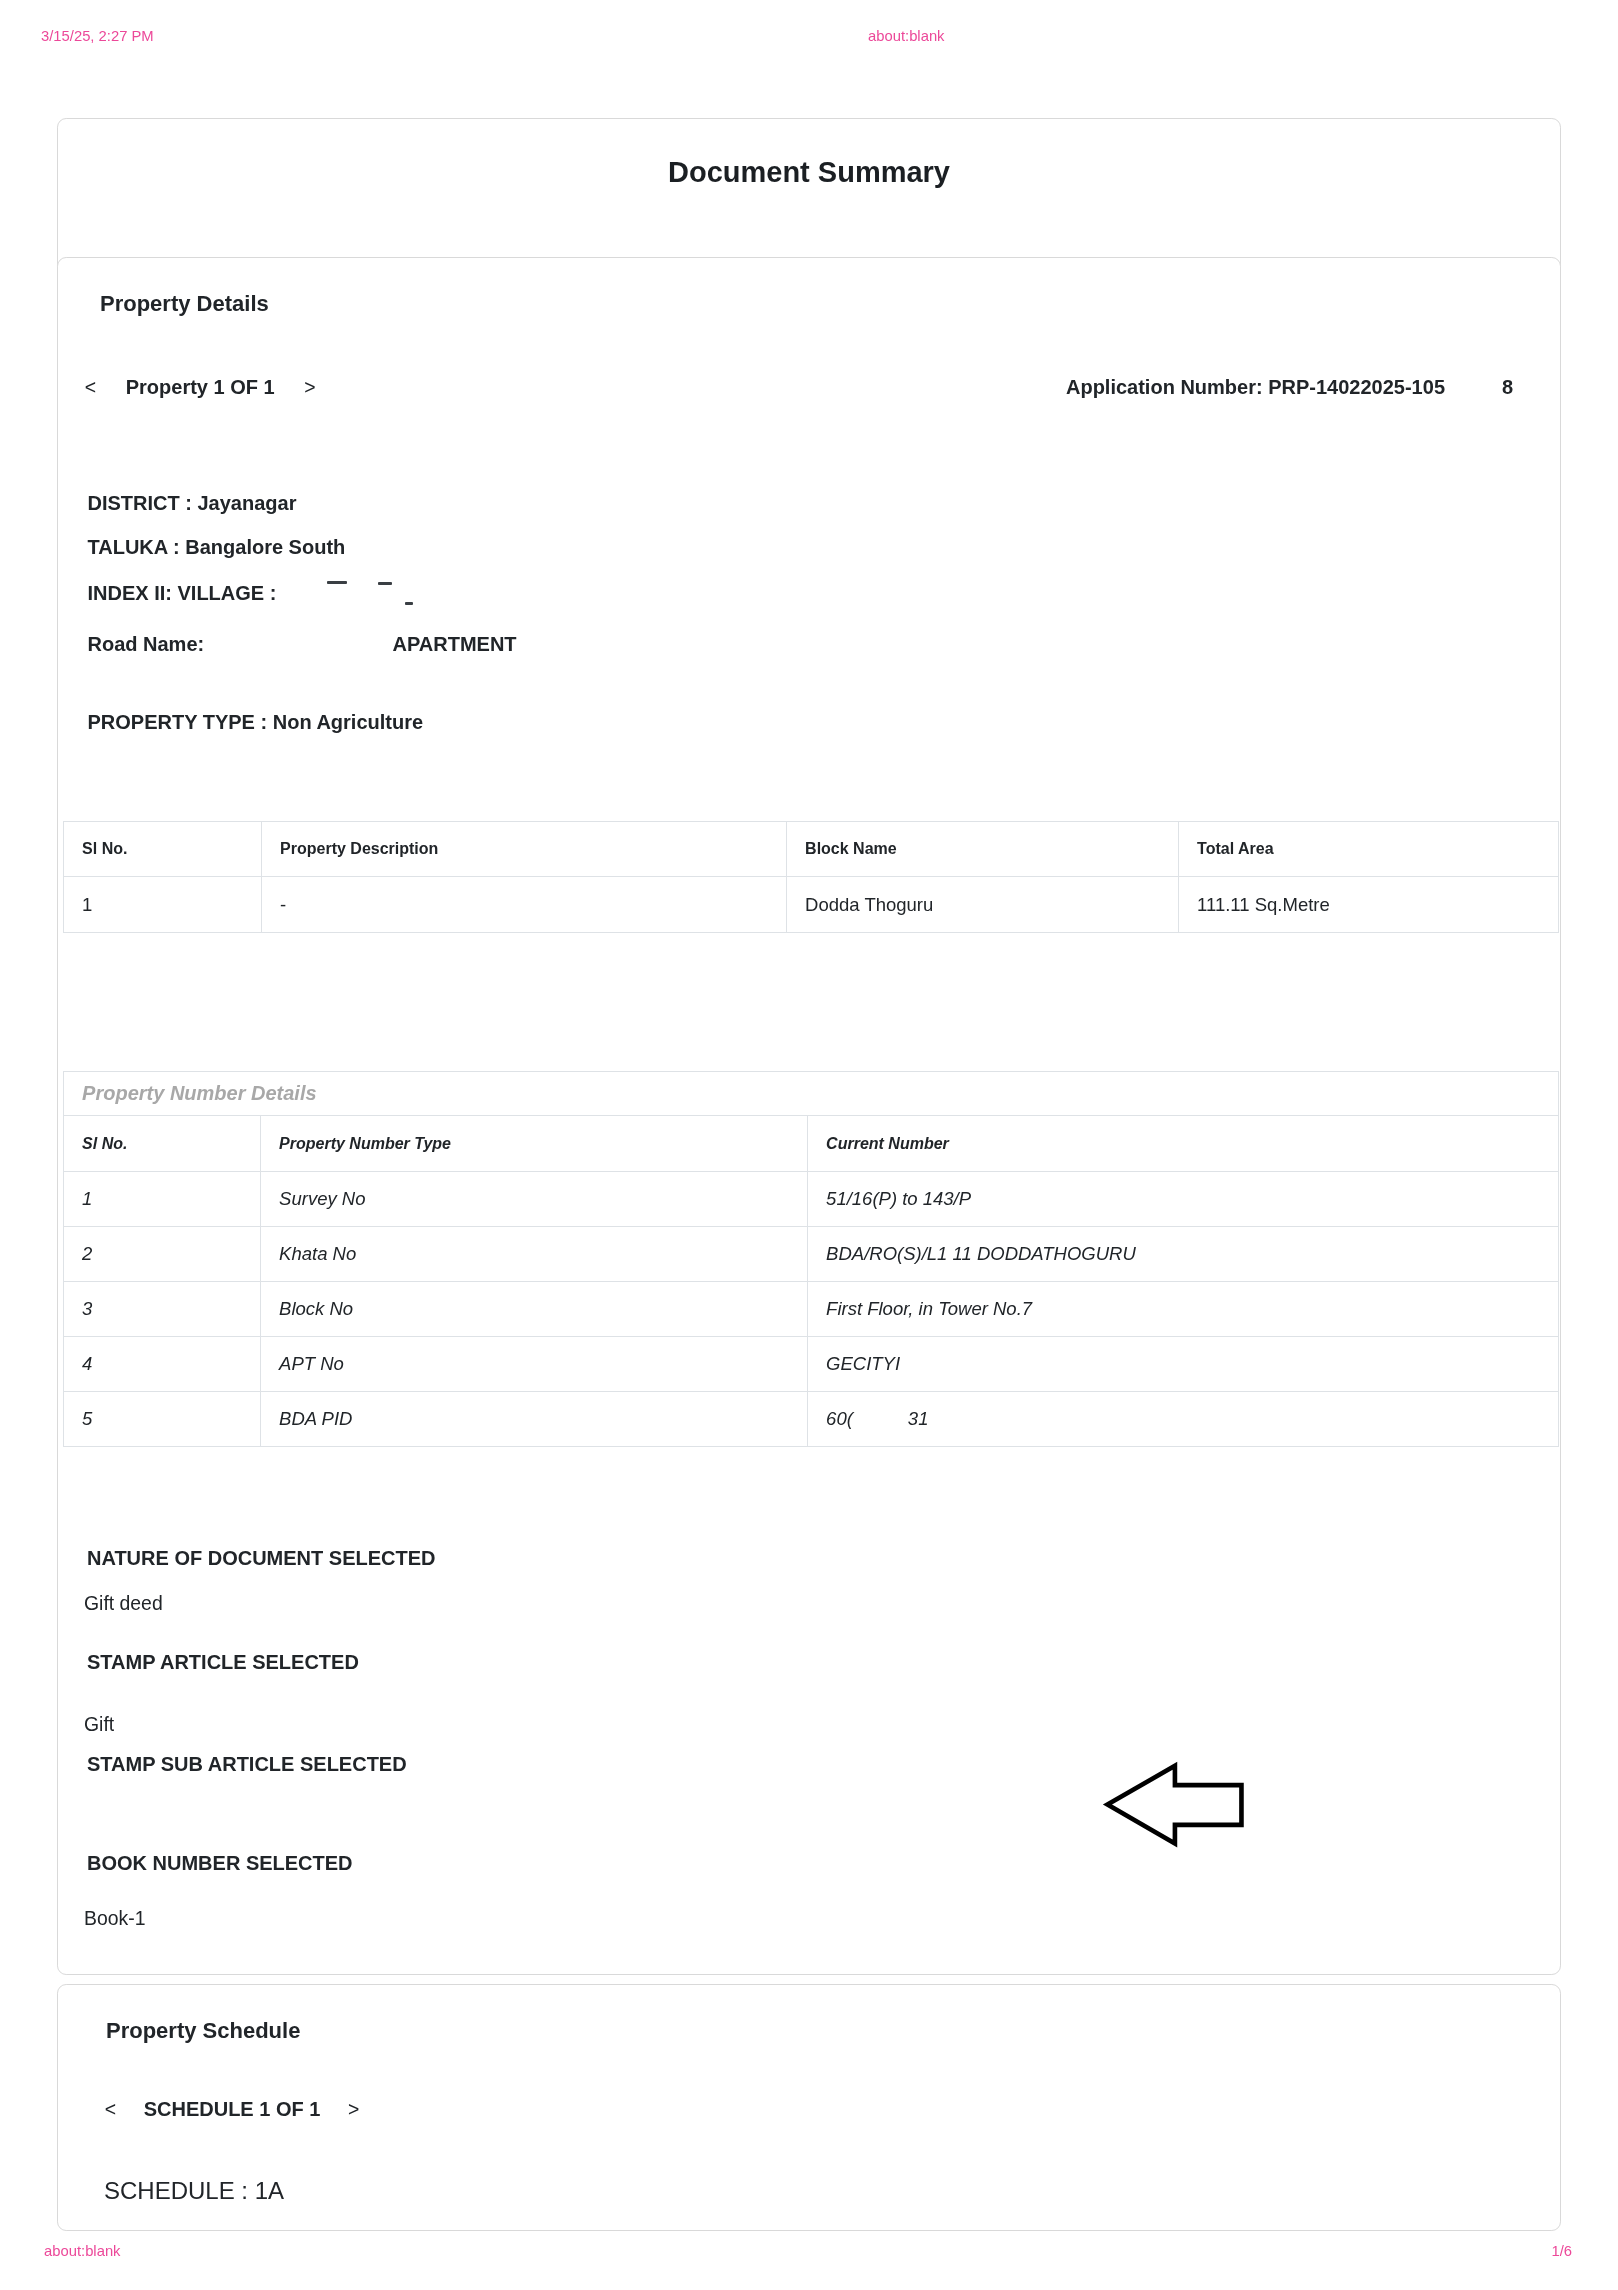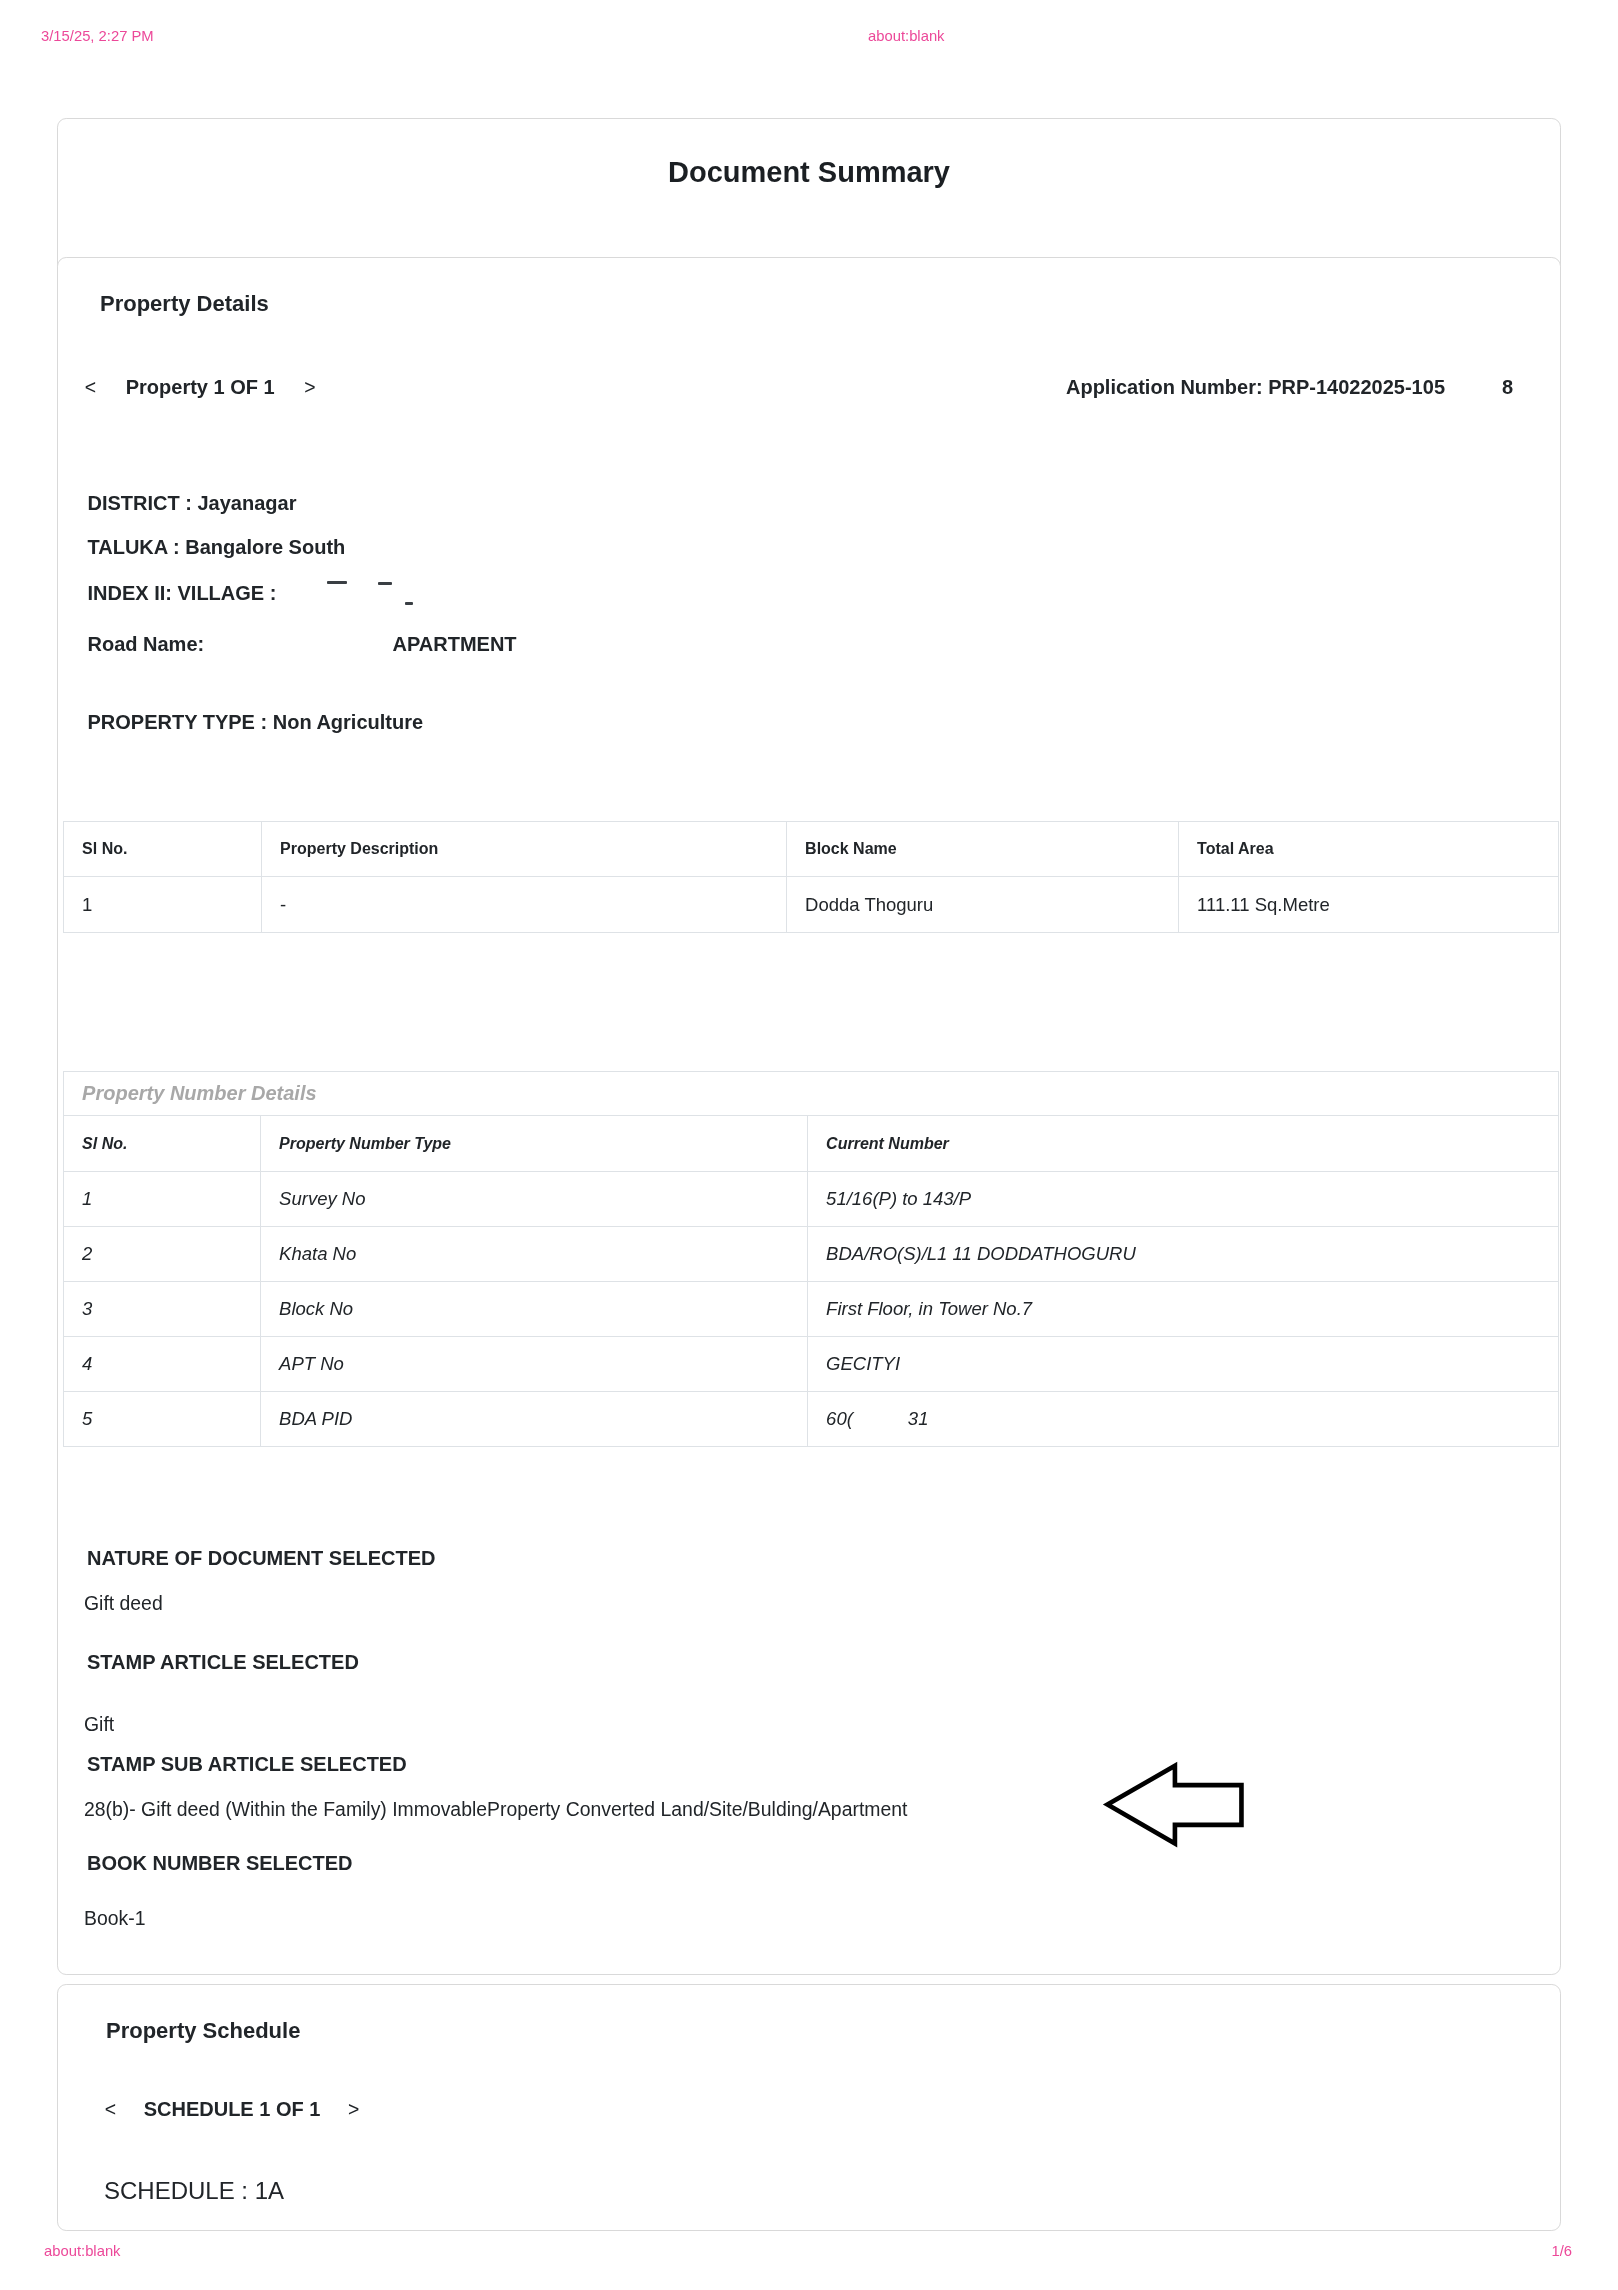--- a/index.html
+++ b/index.html
@@ -163,21 +163,20 @@
   </tbody>
     </table>
 
   <div class="abs sel-label" style="left:29px;top:1289px;">NATURE OF DOCUMENT SELECTED</div>
   <div class="abs sel-value" style="left:26px;top:1334px;">Gift deed</div>
 
   <div class="abs sel-label" style="left:29px;top:1393px;">STAMP ARTICLE SELECTED</div>
   <div class="abs sel-value" style="left:26px;top:1437px;margin-top:18px;">Gift</div>
 
   <div class="abs sel-label" style="left:29px;top:1495px;">STAMP SUB ARTICLE SELECTED</div>
-  <div class="abs sel-value" style="left:26px;top:1540px;">28(b)- Gift deed (Within the Family) ImmovableProperty Converted Land/Site/Bulding/Apartment</div>
 
   <div class="abs sel-label" style="left:29px;top:1594px;">BOOK NUMBER SELECTED</div>
   <div class="abs sel-value" style="left:26px;top:1640px;margin-top:9px;">Book-1</div>
 </div>
 
 <svg class="abs" style="left:1101px;top:1761px;" width="146" height="89" viewBox="0 0 158 96">
   <polygon points="7,47 80,5 80,26 152,26 152,69 80,69 80,89" fill="#ffffff" stroke="#000000" stroke-width="5" stroke-linejoin="miter"></polygon>
 </svg>
 
 <div class="card" id="card-schedule">

